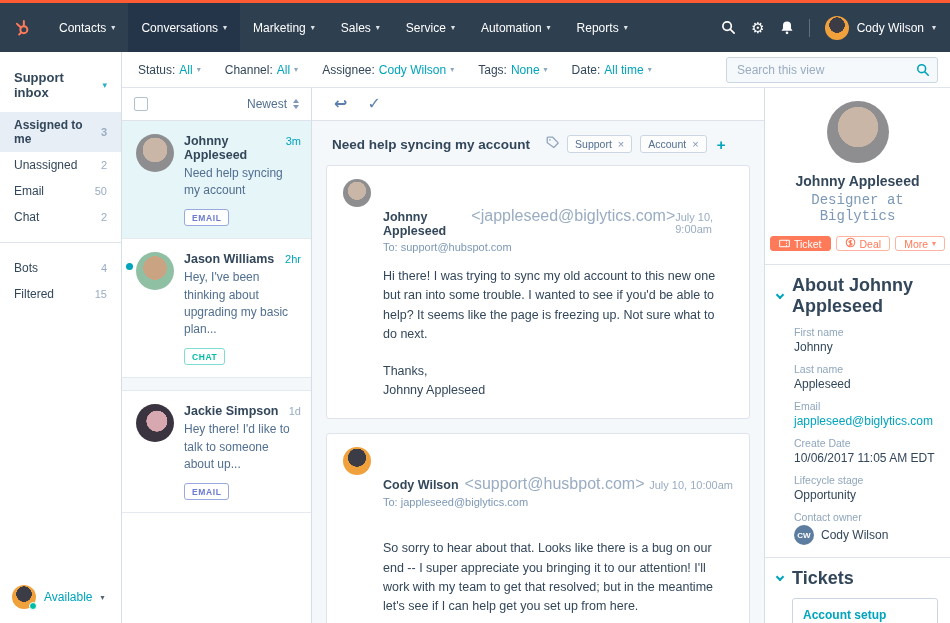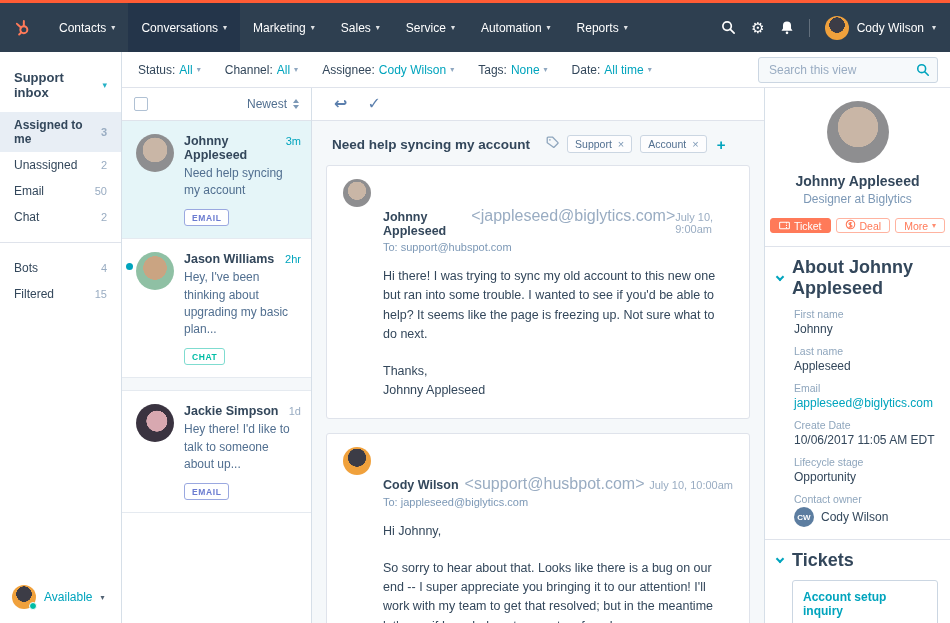--- a/index.html
+++ b/index.html
@@ -50,21 +50,21 @@
 
   
   .right { flex:1; display:flex; flex-direction:column; min-width:0; }
   .filterbar { height:36px; flex:none; border-bottom:1px solid #dfe3eb;
     display:flex; align-items:center; gap:24px; padding:0 12px 0 16px; font-size:12px; }
   .filter { display:flex; align-items:center; gap:4px; cursor:pointer; }
   .filter .f-lab { color:#33475b; }
   .filter .f-val { color:#00a4bd; }
   .filter .caret { color:#7c98b6; }
   .fb-spacer { flex:1; }
-  .searchbox { position:relative; width:180px; }
+  .searchbox { position:relative; width:212px; }
   .searchbox input { width:100%; height:26px; border:1px solid #cbd6e2; border-radius:3px;
     background:#f6f9fb; padding:0 28px 0 10px; font-size:12px; color:#33475b;
     font-family:inherit; outline:none; }
   .searchbox input::placeholder { color:#99acc2; }
   .searchbox .s-icon { position:absolute; right:8px; top:6px; }
 
   .content { flex:1; display:flex; min-height:0; }
 
   
   .convo-list { width:190px; flex:none; border-right:1px solid #d6dfe8; background:#fff;
@@ -123,21 +123,21 @@
   .reply-footer { border-top:1px solid #dfe3eb; padding:11px 18px; display:flex;
     align-items:center; gap:7px; color:#00a4bd; font-size:12.5px; cursor:pointer; }
   .reply-footer .tb-icon { font-weight:normal; }
 
   
   .contact-panel { width:186px; flex:none; background:#fff; border-left:1px solid #d6dfe8;
     overflow:hidden; font-size:12px; display:flex; flex-direction:column; }
   .cp-top { text-align:center; padding:13px 10px 13px; }
   .avatar62 { width:62px; height:62px; margin:0 auto; }
   .cp-name { font-size:14px; font-weight:bold; margin-top:10px; }
-  .cp-sub { font-size:12px; color:#7c98b6; margin-top:3px; }
+  .cp-sub { font-size:14px; color:#7c98b6; margin-top:3px;font-family:Liberation Mono, monospace; }
   .cp-actions { display:flex; gap:5px; justify-content:center; margin-top:12px; }
   .btn { display:flex; align-items:center; gap:4px; font-size:10.5px; padding:0 8px;
     border-radius:3px; cursor:pointer; font-family:inherit; }
   .btn.primary { background:#ff7a59; border:1px solid #ff7a59; color:#fff; }
   .btn.outline { background:#fff; border:1px solid #ffb3a0; color:#ff7a59; }
   .cp-div { height:1px; background:#dfe3eb; flex:none; }
   .section { padding:10px 12px 12px; }
   .sec-header { display:flex; align-items:center; gap:9px; font-size:18px; font-weight:bold; cursor:pointer; }
   .chev { width:6px; height:6px; border-right:2px solid #00a4bd; border-bottom:2px solid #00a4bd; flex:none; }
   .chev.down { transform:rotate(45deg); margin-top:-3px; }
@@ -404,21 +404,20 @@
               <div class="mh-main">
                 <div class="mh-row1">
                   <span class="m-from">Cody Wilson</span>
                   <span class="m-addr">&lt;support@husbpot.com&gt;</span>
                   <span class="m-time">July 10, 10:00am</span>
                 </div>
                 <div class="m-to">To: jappleseed@biglytics.com</div>
               </div>
             </div>
             <div class="msg-body">
-              <div>Hi Johnny,</div>
               <div class="p-gap">So sorry to hear about that. Looks like there is a bug on our end -- I super appreciate you bringing it to our attention! I'll work with my team to get that resolved; but in the meantime let's see if I can help get you set up from here.</div>
               <div class="p-gap">- Cody Wilson</div>
             </div>
             <div class="reply-footer">
               <span class="tb-icon" style="font-size:14px;color:#00a4bd;">↩</span>
               <span>Reply</span>
             </div>
           </div>
         </div>
 

